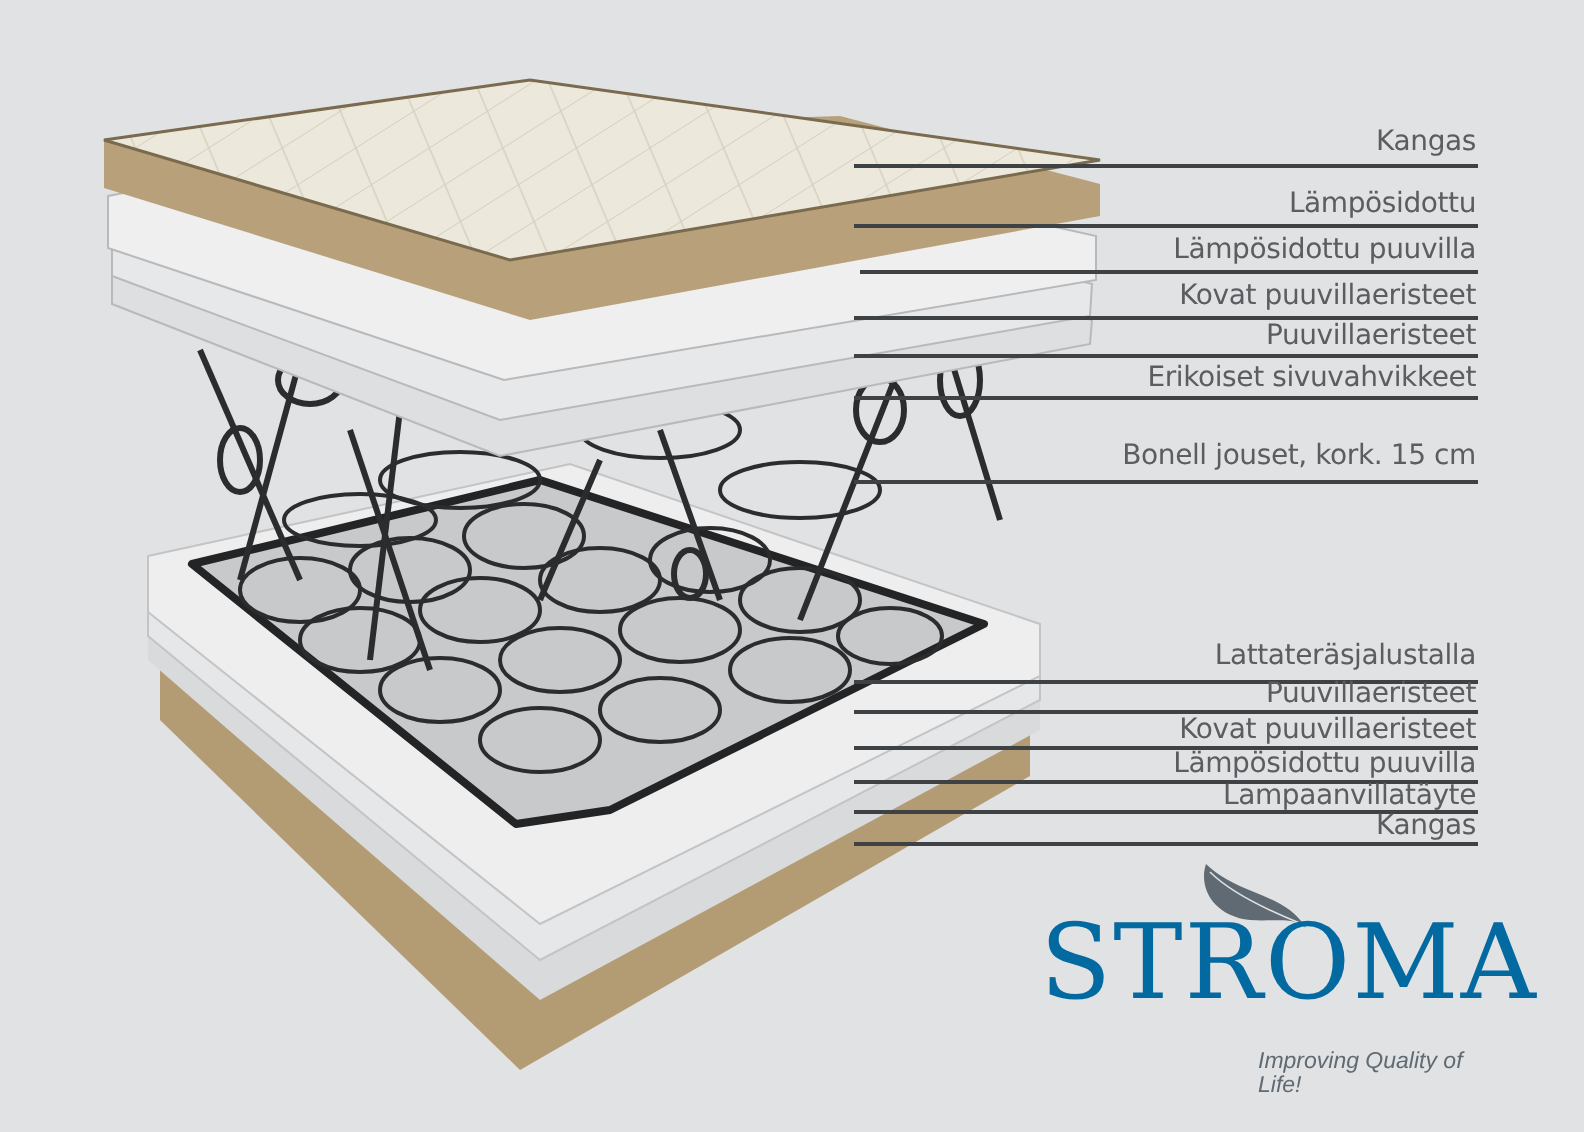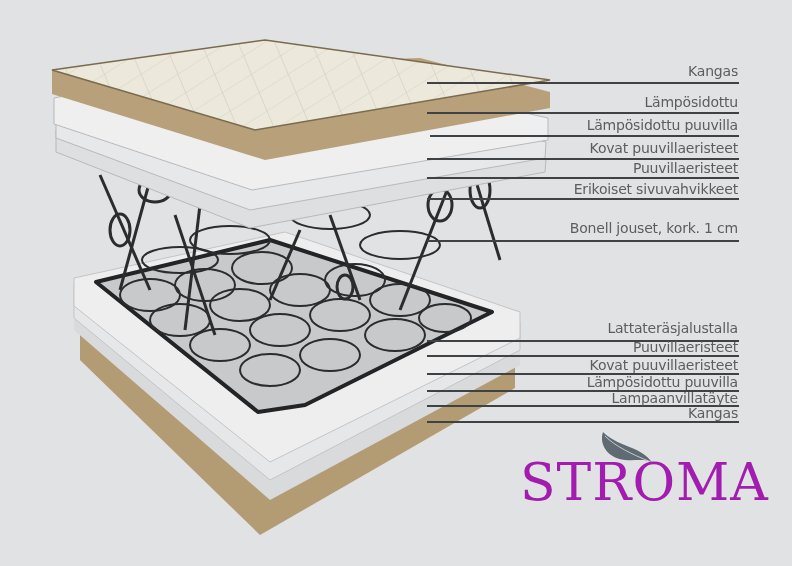--- a/index.html
+++ b/index.html
@@ -1,21 +1,21 @@
 <!DOCTYPE html>
 <html><head>
 <meta charset="utf-8">
 <style>
   html,body{margin:0;padding:0;}
   body{width:792px;height:566px;background:#e1e2e4;position:relative;overflow:hidden;font-family:"DejaVu Sans","Liberation Sans",sans-serif;}
   #stage{position:absolute;left:0;top:0;width:792px;height:476px;}
   .lbl{position:absolute;right:54px;color:#5b5d60;font-size:14px;line-height:16px;white-space:nowrap;text-align:right;letter-spacing:-0.2px;}
   .leader{position:absolute;height:2px;background:#3f4245;}
   #logo{position:absolute;left:515px;top:430px;width:230px;height:120px;}
-  #logo .word{position:absolute;left:5px;top:22px;font-family:"DejaVu Serif","Liberation Serif",serif;font-size:52px;letter-spacing:1px;color:#a21caf;}
+  #logo .word{position:absolute;left:5px;top:22px;font-family:"DejaVu Serif","Liberation Serif",serif;font-size:52px;letter-spacing:1px;color:#0369a1;}
   #logo .tag{position:absolute;left:114px;top:95px;font-family:"Liberation Sans",sans-serif;font-style:italic;font-size:11.5px;color:#5f6a73;}
 </style>
 </head>
 <body>
 
 <div id="stage">
   <svg width="792" height="566" viewBox="0 0 792 566" style="position:absolute;left:0;top:0">
     <defs>
       <pattern id="quilt" width="26" height="26" patternUnits="userSpaceOnUse" patternTransform="skewX(-30) rotate(45)">
         <rect width="26" height="26" fill="#ece8dc"></rect>
@@ -97,21 +97,21 @@
     <div class="lbl" style="top:94px">Lämpösidottu</div>
     <div class="leader" style="left:430px;top:135px;width:309px"></div>
     <div class="lbl" style="top:117px">Lämpösidottu puuvilla</div>
     <div class="leader" style="left:427px;top:158px;width:312px"></div>
     <div class="lbl" style="top:140px">Kovat puuvillaeristeet</div>
     <div class="leader" style="left:427px;top:177px;width:312px"></div>
     <div class="lbl" style="top:160px">Puuvillaeristeet</div>
     <div class="leader" style="left:427px;top:198px;width:312px"></div>
     <div class="lbl" style="top:181px">Erikoiset sivuvahvikkeet</div>
     <div class="leader" style="left:427px;top:240px;width:312px"></div>
-    <div class="lbl" style="top:220px">Bonell jouset, kork. 1 cm</div>
+    <div class="lbl" style="top:220px">Bonell jouset, kork. 15 cm</div>
   </div>
 
   <div>
     <div class="leader" style="left:427px;top:340px;width:312px"></div>
     <div class="lbl" style="top:320px">Lattateräsjalustalla</div>
     <div class="leader" style="left:427px;top:355px;width:312px"></div>
     <div class="lbl" style="top:339px">Puuvillaeristeet</div>
     <div class="leader" style="left:427px;top:373px;width:312px"></div>
     <div class="lbl" style="top:357px">Kovat puuvillaeristeet</div>
     <div class="leader" style="left:427px;top:390px;width:312px"></div>
@@ -121,14 +121,15 @@
     <div class="leader" style="left:427px;top:421px;width:312px"></div>
     <div class="lbl" style="top:405px">Kangas</div>
   </div>
 
   <div id="logo">
     <svg width="60" height="40" viewBox="0 0 60 40" style="position:absolute;left:82px;top:-2px">
       <path d="M6,4 C2,16 10,30 28,32 C40,33 50,30 56,36 C50,26 40,22 30,18 C20,14 12,10 6,4 Z" fill="#5f6a73"></path>
       <path d="M8,8 C18,18 34,26 54,34" stroke="#e1e2e4" stroke-width="0.8" fill="none"></path>
     </svg>
     <div class="word">STROMA</div>
+    <div class="tag">Improving Quality of Life!</div>
   </div>
 </div>
 
 </body></html>

